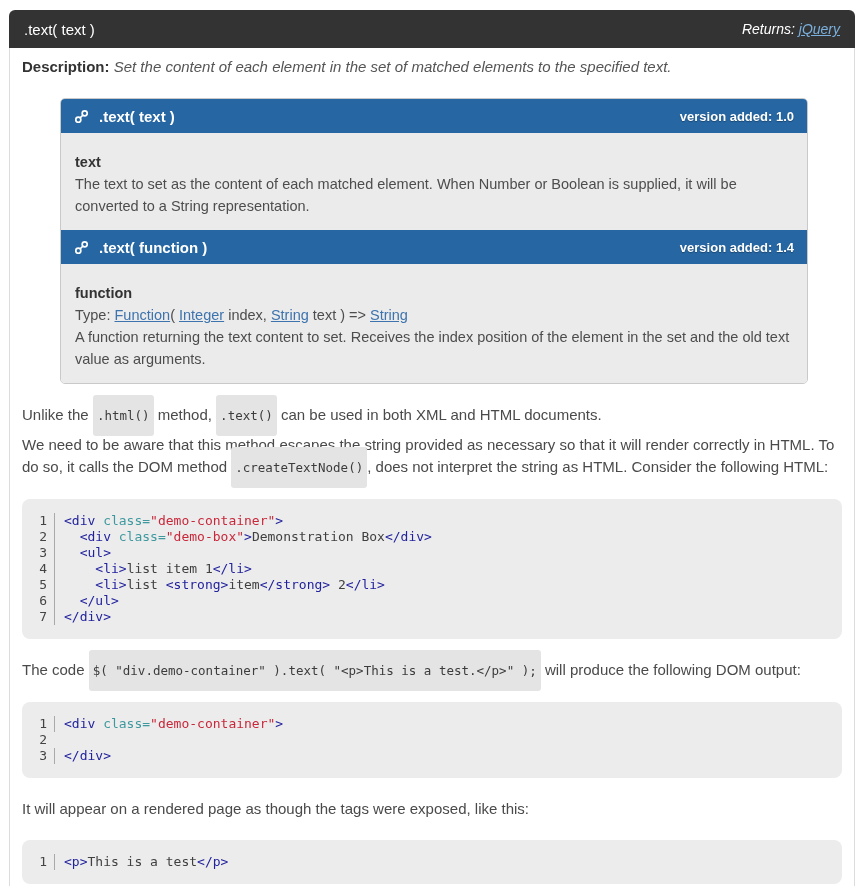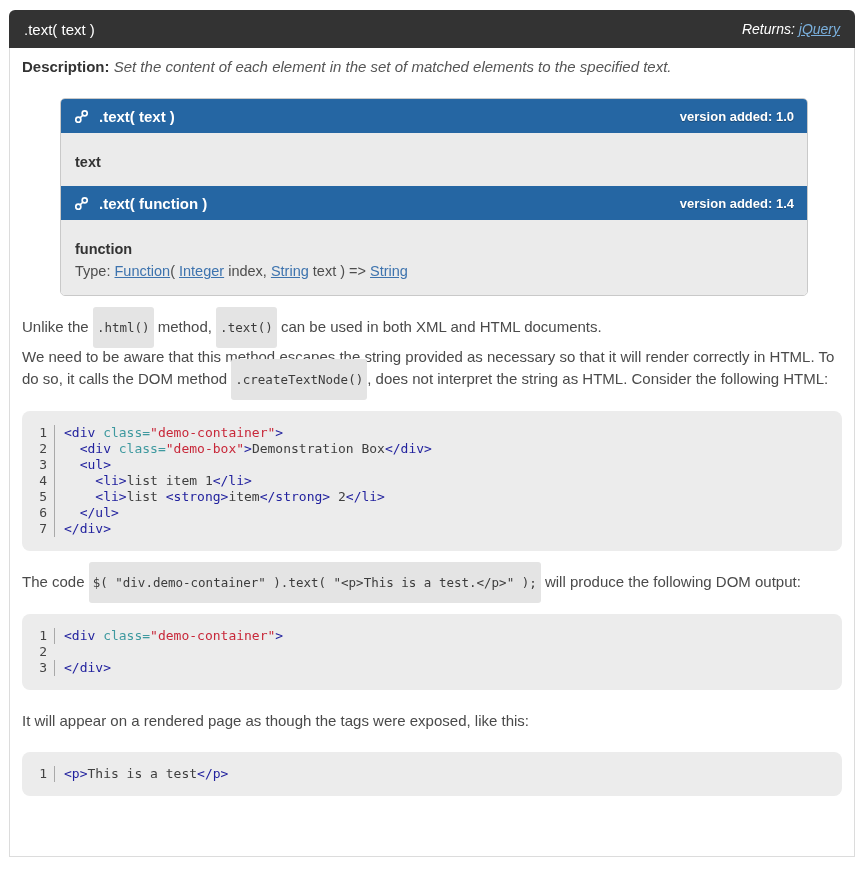--- a/index.html
+++ b/index.html
@@ -104,39 +104,41 @@
               <line x1="6.4" y1="9.6" x2="9.6" y2="6.4"></line>
             </g>
           </svg>
         </span>
         <span>.text( text )</span>
         <span class="spacer"></span>
         <span class="version">version added: 1.0</span>
       </div>
       <div class="sig-body">
         <div class="arg-name">text</div>
+        <div>The text to set as the content of each matched element. When Number or Boolean is supplied, it will be converted to a String representation.</div>
       </div>
 
       <div class="sig-header">
         <span class="permalink">
           <svg width="15" height="15" viewBox="0 0 16 16" aria-hidden="true">
             <g fill="none" stroke="#ffffff" stroke-width="1.8">
               <circle cx="4.6" cy="11.4" r="2.7"></circle>
               <circle cx="11.4" cy="4.6" r="2.7"></circle>
               <line x1="6.4" y1="9.6" x2="9.6" y2="6.4"></line>
             </g>
           </svg>
         </span>
         <span>.text( function )</span>
         <span class="spacer"></span>
         <span class="version">version added: 1.4</span>
       </div>
       <div class="sig-body">
         <div class="arg-name">function</div>
         <div><span>Type: </span><a href="#" class="doc-link">Function</a><span>( </span><a href="#" class="doc-link">Integer</a><span> index, </span><a href="#" class="doc-link">String</a><span> text ) =&gt; </span><a href="#" class="doc-link">String</a></div>
+        <div>A function returning the text content to set. Receives the index position of the element in the set and the old text value as arguments.</div>
       </div>
 
     </div>
 
     <p class="top"><span>Unlike the </span><code class="inline-code">.html()</code><span> method, </span><code class="inline-code">.text()</code><span> can be used in both XML and HTML documents.</span></p>
 
     <p class="top"><span>We need to be aware that this method escapes the string provided as necessary so that it will render correctly in HTML. To do so, it calls the DOM method </span><code class="inline-code">.createTextNode()</code><span>, does not interpret the string as HTML. Consider the following HTML:</span></p>
 
     <div class="code-block">
         <div class="code-line">

